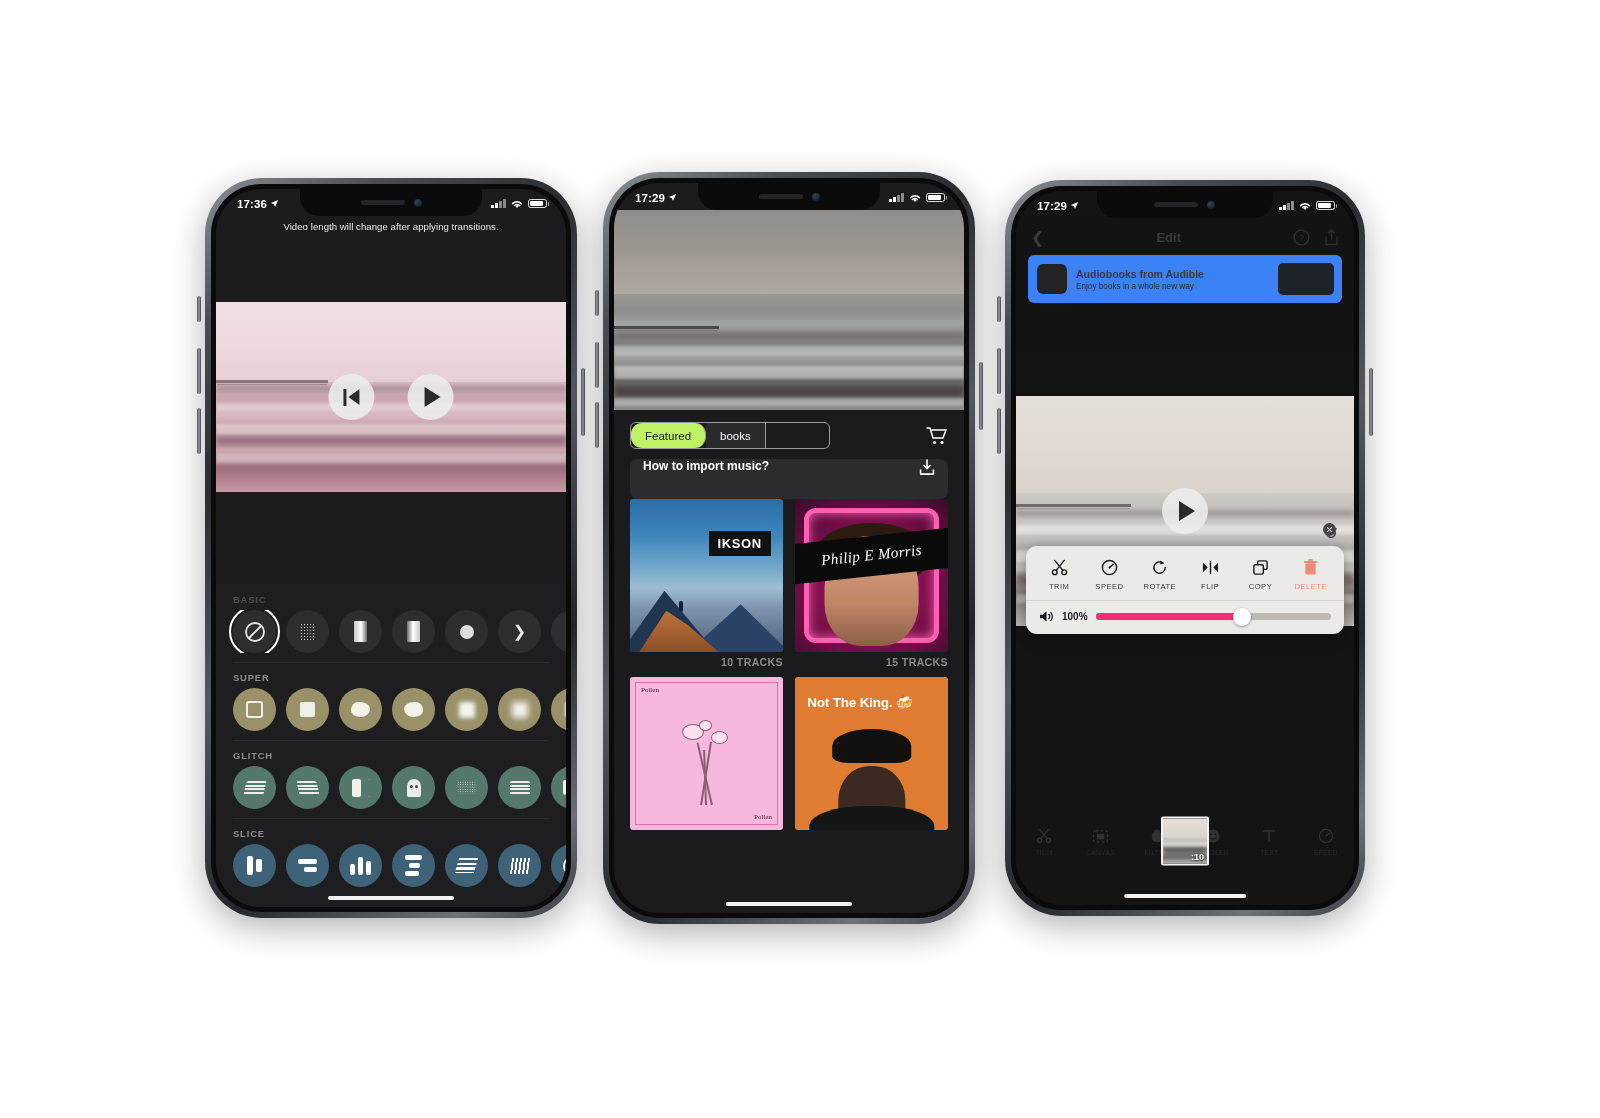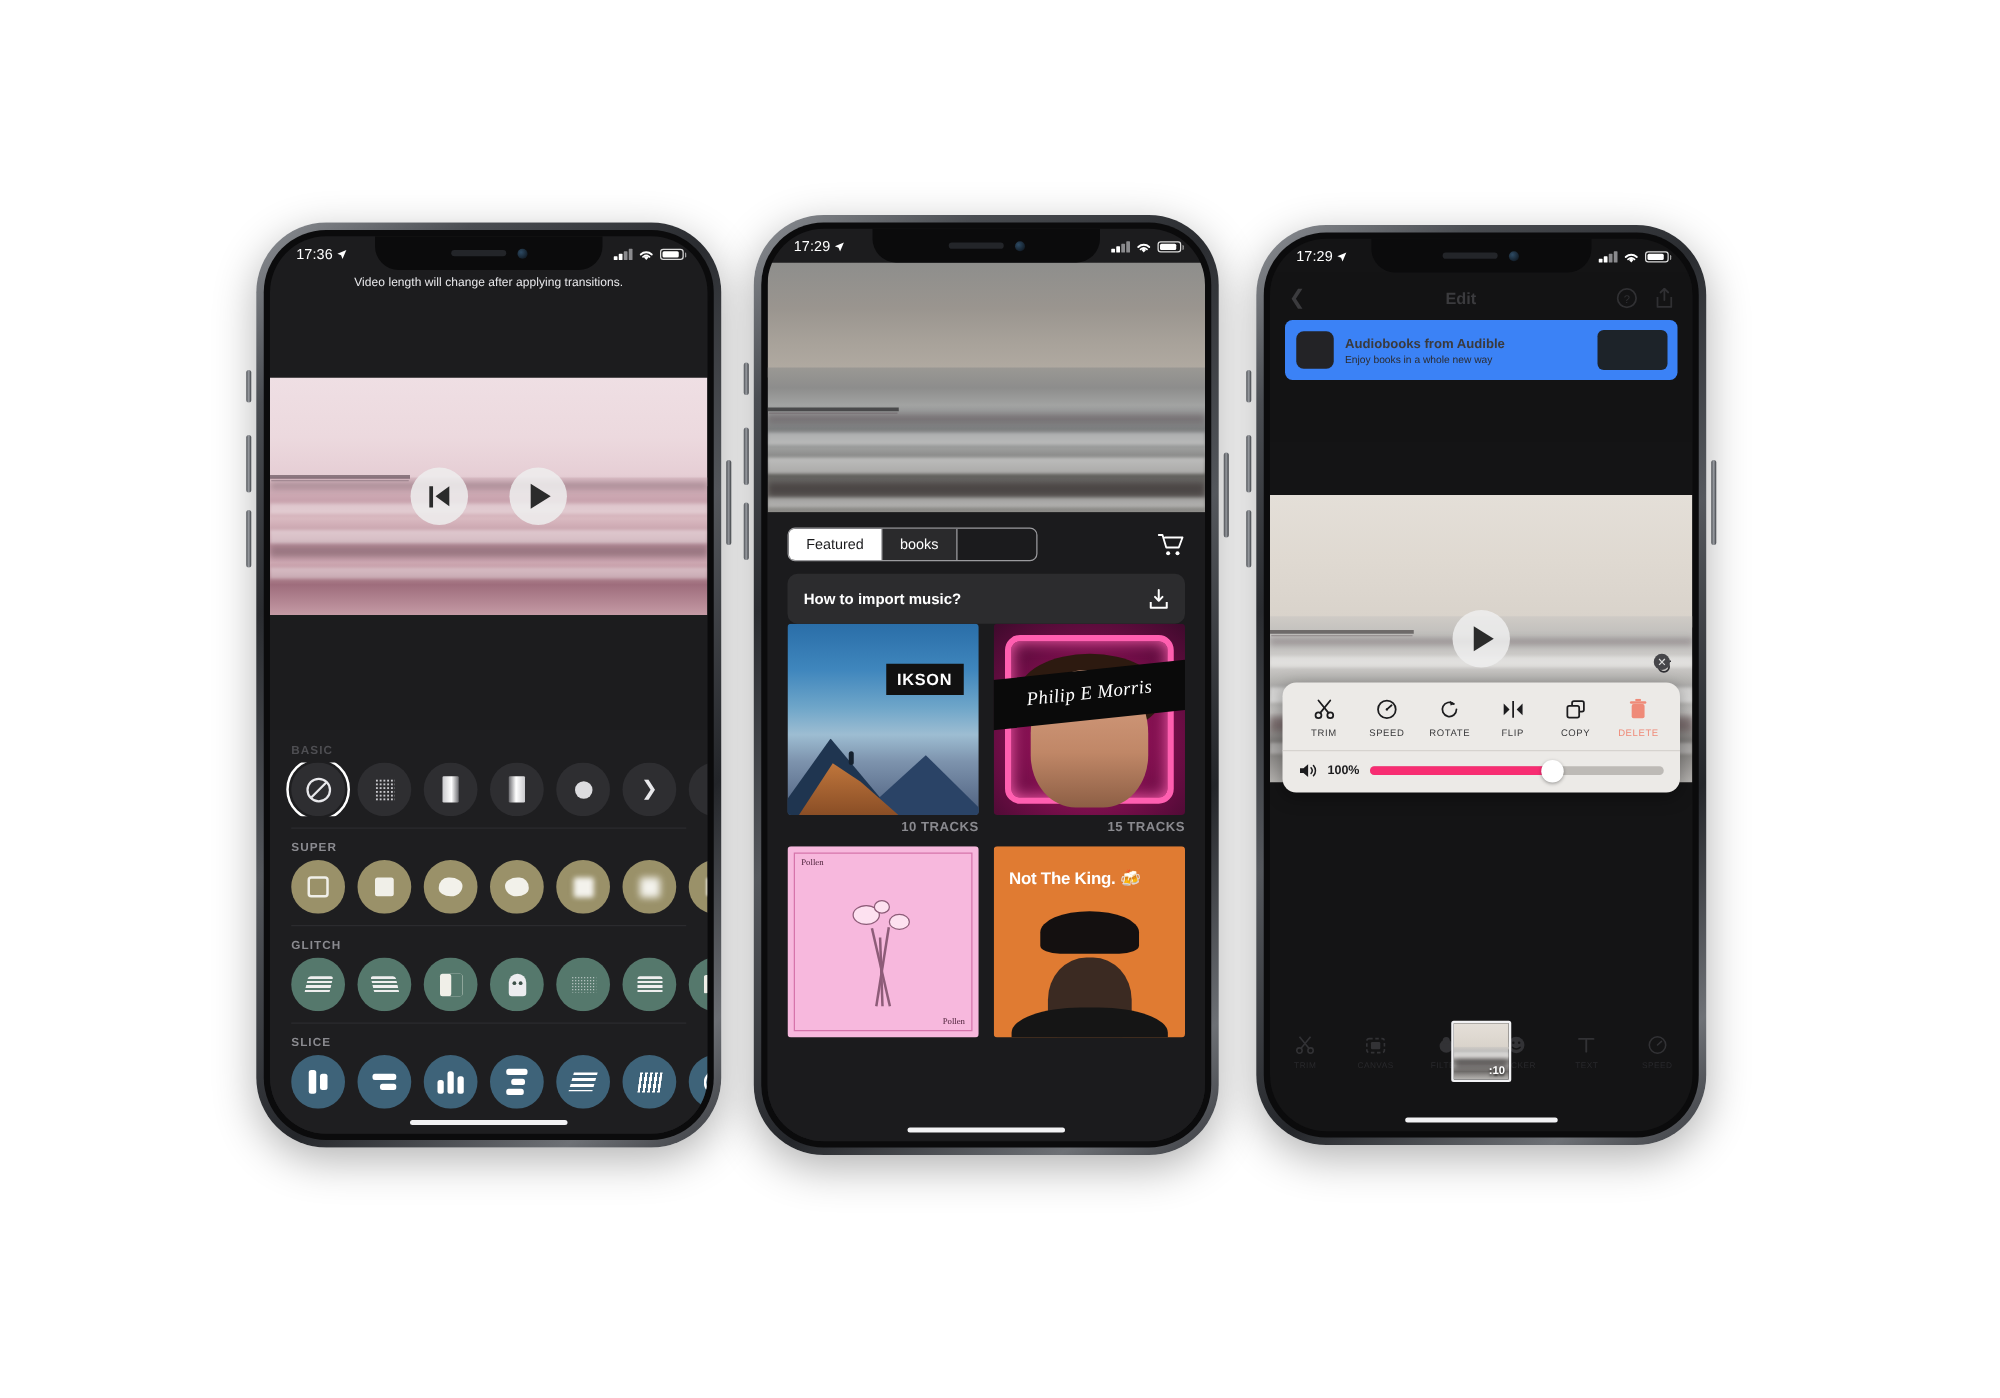--- a/index.html
+++ b/index.html
@@ -48,21 +48,21 @@
   
   .btn-side { position: absolute; background: linear-gradient(90deg,#4d5055,#9a9da2,#3c3f44); border-radius: 2px; }
   .btn-l { left: -8px; width: 4px; }
   .btn-r { right: -8px; width: 4px; }
 
   
   .statusbar {
     position: absolute; top: 0; left: 0; right: 0; height: 27px;
     display: flex; align-items: center; justify-content: space-between;
     padding: 2px 17px 0 21px;
-    color: #fff; font-size: 11.5px; font-weight: normal;
+    color: #fff; font-size: 11.5px; font-weight: bold;
     z-index: 45; letter-spacing: .1px;
   }
   .sb-left { display: flex; align-items: center; gap: 3px; }
   .sb-right { display: flex; align-items: center; gap: 4px; }
   .loc-arrow { display: inline-block; width: 9px; height: 9px; }
   .sig-bars { display: flex; align-items: flex-end; gap: 1.5px; height: 9px; }
   .sig-bars i { width: 2.5px; background: #fff; border-radius: .5px; display: block; }
   .sig-bars i:nth-child(1){height:3.5px}
   .sig-bars i:nth-child(2){height:5.5px}
   .sig-bars i:nth-child(3){height:7.5px;background:#8a8a8d}
@@ -198,25 +198,25 @@
   .p2-video { position:absolute; left:0; right:0; top:27px; height:200px; overflow:hidden; }
   .p2-body { position:absolute; left:0; right:0; top:227px; bottom:0; background:#1b1b1d; }
   .segbar { display:flex; align-items:center; justify-content:space-between; padding:12px 16px 10px 16px; }
   .segctl { display:flex; border:1px solid #9b9b9e; border-radius:6px; overflow:hidden; height:27px; }
   .seg {
     display:flex; align-items:center; justify-content:center;
     padding:0 14px; font-size:11.5px; color:#fff; background:#2a2a2c;
     border-right:1px solid #9b9b9e;
   }
   .seg:last-child { border-right:none;margin-top:44px; }
-  .seg.active { background:#ffffff; color:#1b1b1d; }
+  .seg.active { background:#bef264; color:#1b1b1d;border-radius:11px; }
   .cart { width:22px;height:20px;position:relative; }
   .import-row {
     margin:0 16px; height:40px; background:#2c2c2e; border-radius:8px;
-    display:flex; align-items:center; justify-content:space-between; padding:0 13px;
+    display:flex; justify-content:space-between; padding:0 13px;
   }
   .import-row .lbl { color:#fff; font-size:12px; font-weight:600; }
   .sub-row { display:flex; justify-content:space-between; padding:7px 18px 9px 18px; }
   .sub-row .l { color:#6e6e73; font-size:11px; }
   .sub-row .r { color:#6e6e73; font-size:11px; font-weight:bold; letter-spacing:.4px; }
   .albums { display:grid; grid-template-columns: 1fr 1fr; gap:9px 12px; padding:0 16px; }
   .album { }
   .cover { width:100%; aspect-ratio:1/1; border-radius:3px; overflow:hidden; position:relative; }
   .tracks { text-align:right; color:#8a8a8f; font-size:10.5px; font-weight:bold; letter-spacing:.4px; padding-top:4px; }
 

